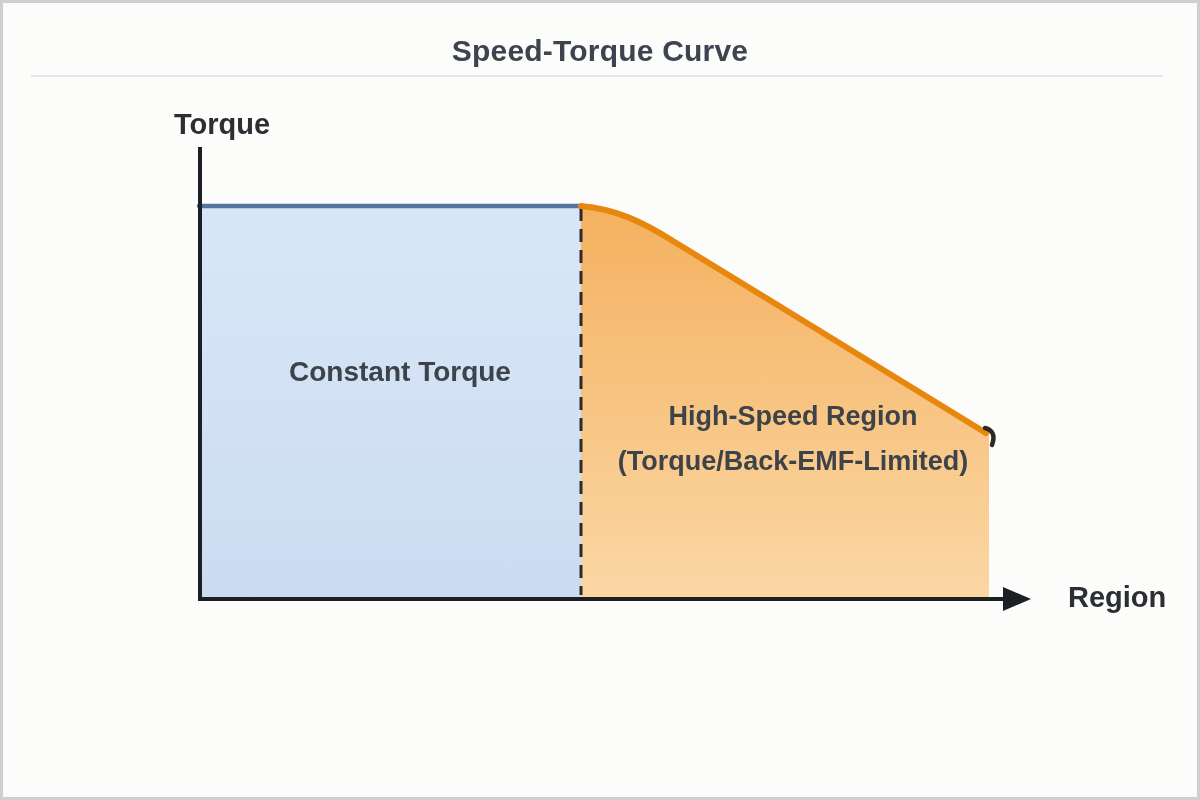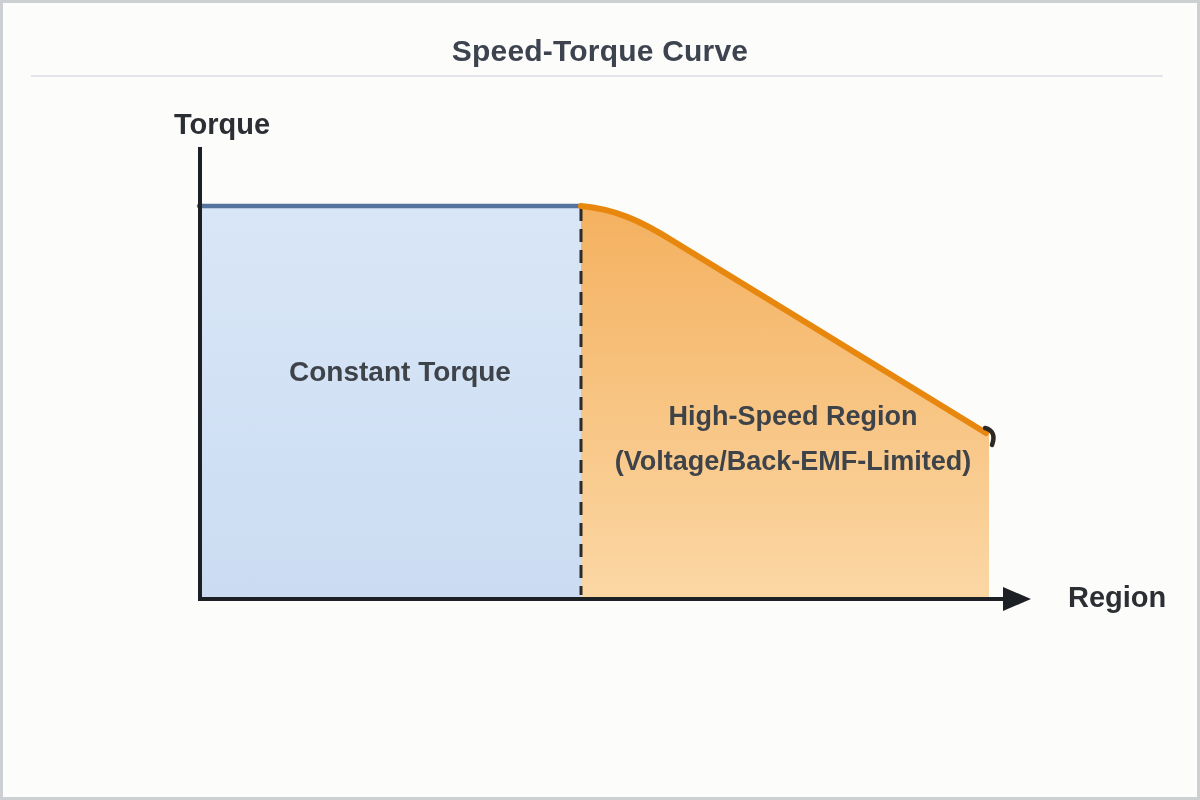--- a/index.html
+++ b/index.html
@@ -111,16 +111,16 @@
 
   <div class="axis-label y-label">Torque</div>
   <div class="axis-label x-label">Region</div>
 
   <div class="region-label constant-torque-label">
     <div>Constant Torque</div>
   </div>
 
   <div class="region-label high-speed-label">
     <div>High-Speed Region</div>
-    <div>(Voltage/Back-EMF-Limited)</div>
+    <div>(Torque/Back-EMF-Limited)</div>
   </div>
 
 </div>
 
 </body></html>

